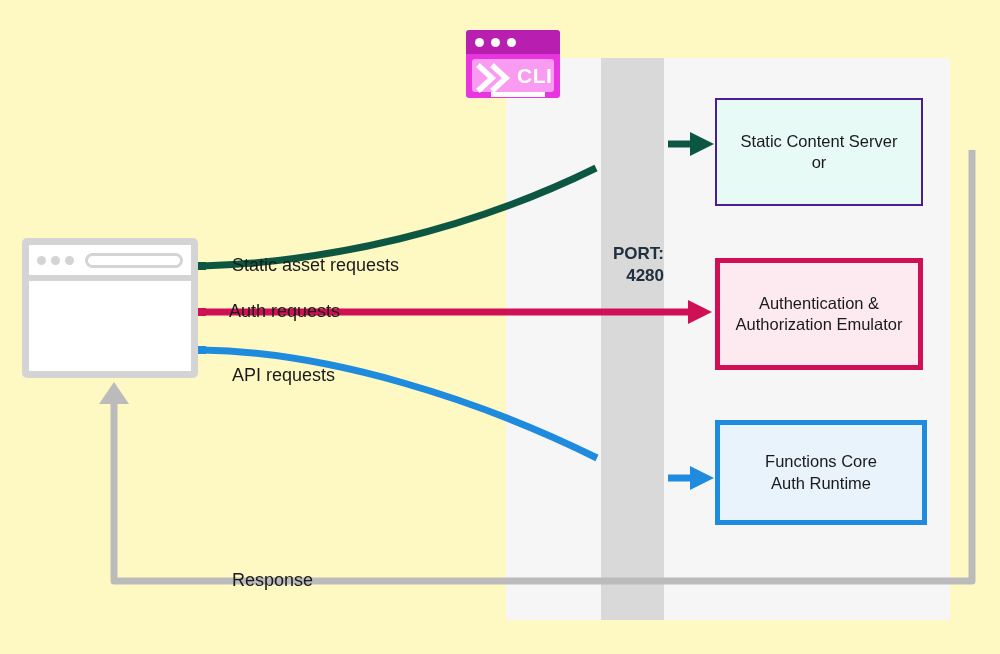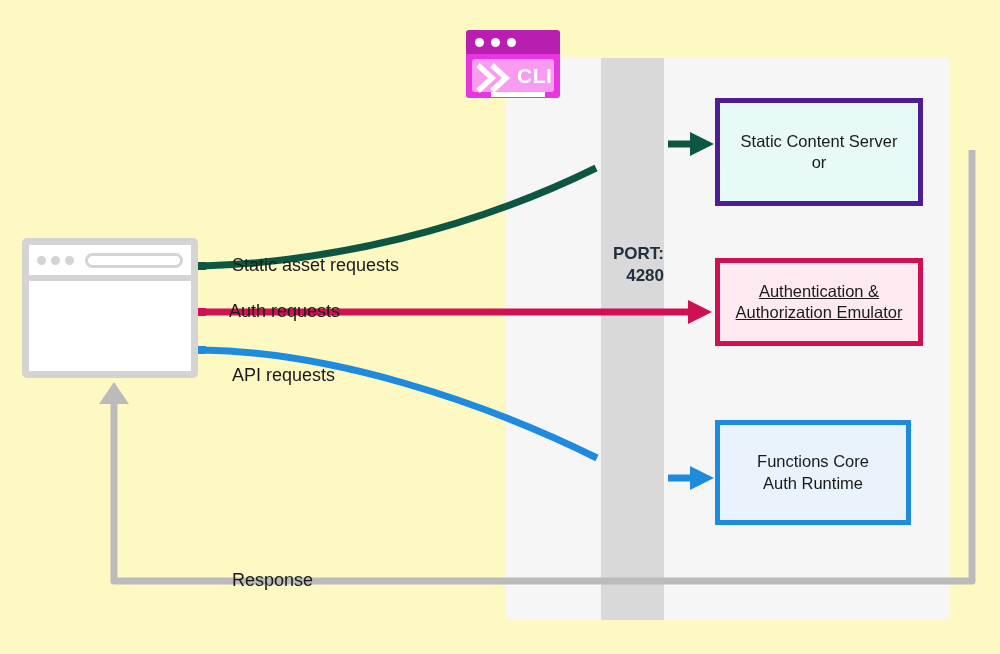--- a/index.html
+++ b/index.html
@@ -244,36 +244,36 @@
   <div class="flow-label" style="left:229px; top:302px;text-align:right;">Auth requests</div>
   <div class="flow-label" style="left:232px; top:366px;">API requests</div>
   <div class="flow-label" style="left:232px; top:571px;">Response</div>
 
   <div class="port-label" style="left:601px; top:243px; width:63px;">
     <div>PORT:</div>
     <div>4280</div>
   </div>
 
   <div class="service-box" style="left:715px; top:98px; width:208px; height:108px;
-              border:5px solid #4c1d95; background:#e8faf5;">
+              border:2px solid #4c1d95; background:#e8faf5;">
     <div class="inner">
       <div>Static Content Server</div>
       <div>or</div>
     </div>
   </div>
 
-  <div class="service-box" style="left:715px; top:258px; width:208px; height:88px;
-              border:5px solid #d01055; background:#fdeaf1;text-decoration:underline;">
+  <div class="service-box" style="left:715px; top:258px; width:208px; height:112px;
+              border:5px solid #d01055; background:#fdeaf1;">
     <div class="inner">
       <div>Authentication &amp;</div>
       <div>Authorization Emulator</div>
     </div>
   </div>
 
-  <div class="service-box" style="left:715px; top:420px; width:196px; height:105px;
+  <div class="service-box" style="left:715px; top:420px; width:212px; height:105px;
               border:5px solid #1e8bde; background:#e9f3fc;">
     <div class="inner">
       <div>Functions Core</div>
       <div>Auth Runtime</div>
     </div>
   </div>
 
 </div>
 
 </body></html>

